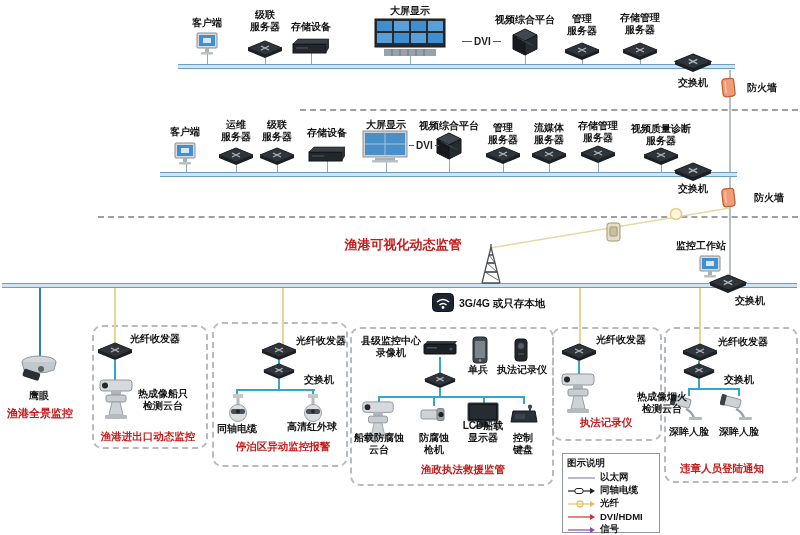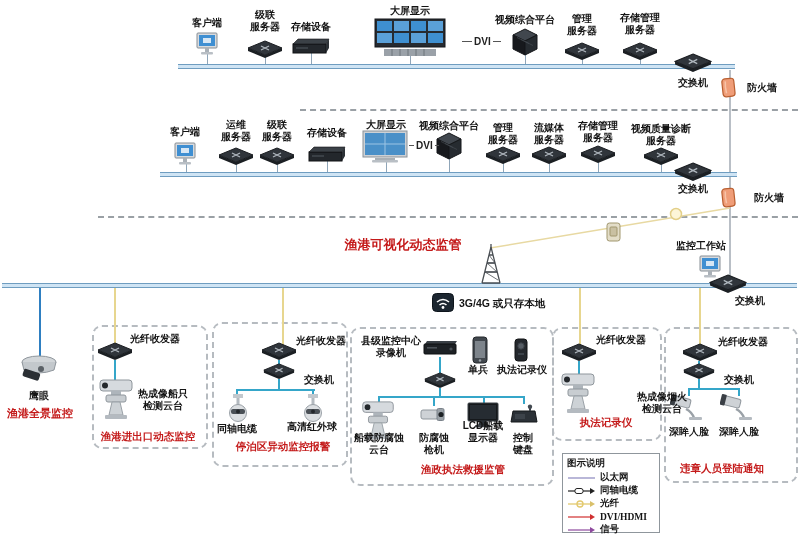--- a/index.html
+++ b/index.html
@@ -23,21 +23,21 @@
   .dashsep{position:absolute;height:0;border-top:2px dashed #9aa0a5;z-index:0;}
   .gbox{position:absolute;border:2px dashed #b6bbc0;border-radius:10px;z-index:0;}
   .icon{position:absolute;z-index:2;}
   .dvi{position:absolute;z-index:3;display:flex;align-items:center;
        font-weight:700;font-size:10px;color:#222;}
   .dvi i{display:block;height:1.5px;background:#555;margin:0 2px;}
   .wifi-text{position:absolute;font-weight:700;font-size:10.5px;color:#141414;z-index:3;}
   #legend{position:absolute;left:562px;top:453px;width:98px;height:80px;background:#fff;
           border:1.5px solid #8f969c;z-index:4;padding:3px 4px;box-sizing:border-box;}
   #legend .lg-title{font-weight:700;font-size:9.5px;color:#141414;margin-bottom:1px;}
-  .lg-row{display:flex;align-items:center;height:13px;font-family:Liberation Serif, serif;}
+  .lg-row{display:flex;align-items:center;height:13px;}
   .lg-row svg{flex:0 0 30px;}
   .lg-lbl{font-weight:700;font-size:9.5px;color:#141414;margin-left:3px;white-space:nowrap;}
 </style>
 </head>
 <body>
 
 <svg width="0" height="0" style="position:absolute">
 <defs>
 <symbol id="i-flat" viewBox="0 0 36 18">
   <polygon points="18,1 35,8 18,15 1,8" fill="#30353b" stroke="#1a1d21" stroke-width="1"></polygon>

